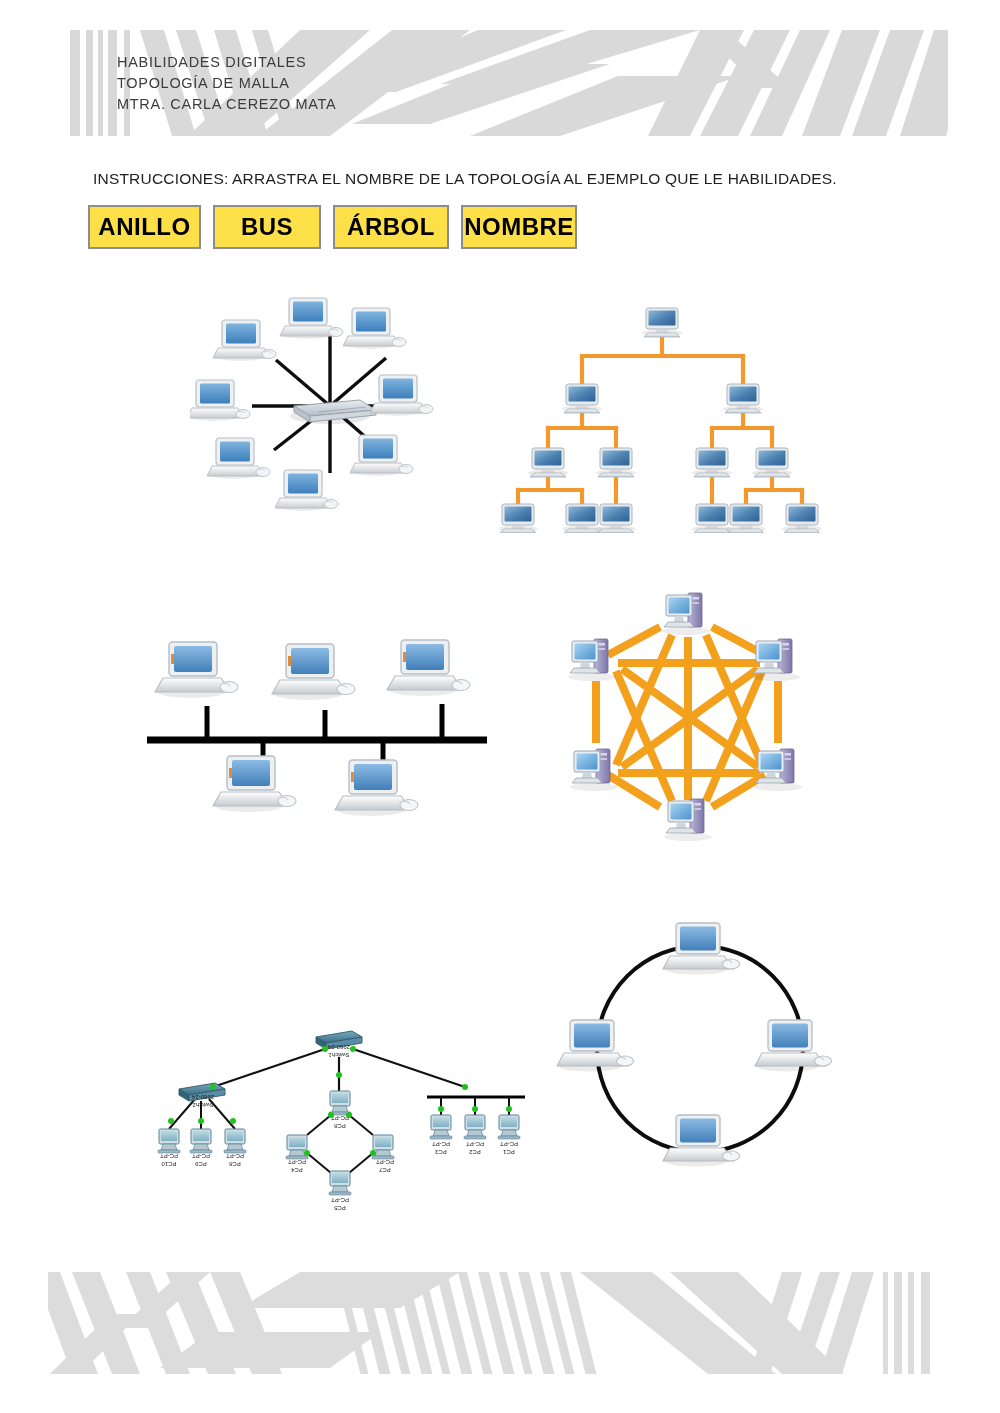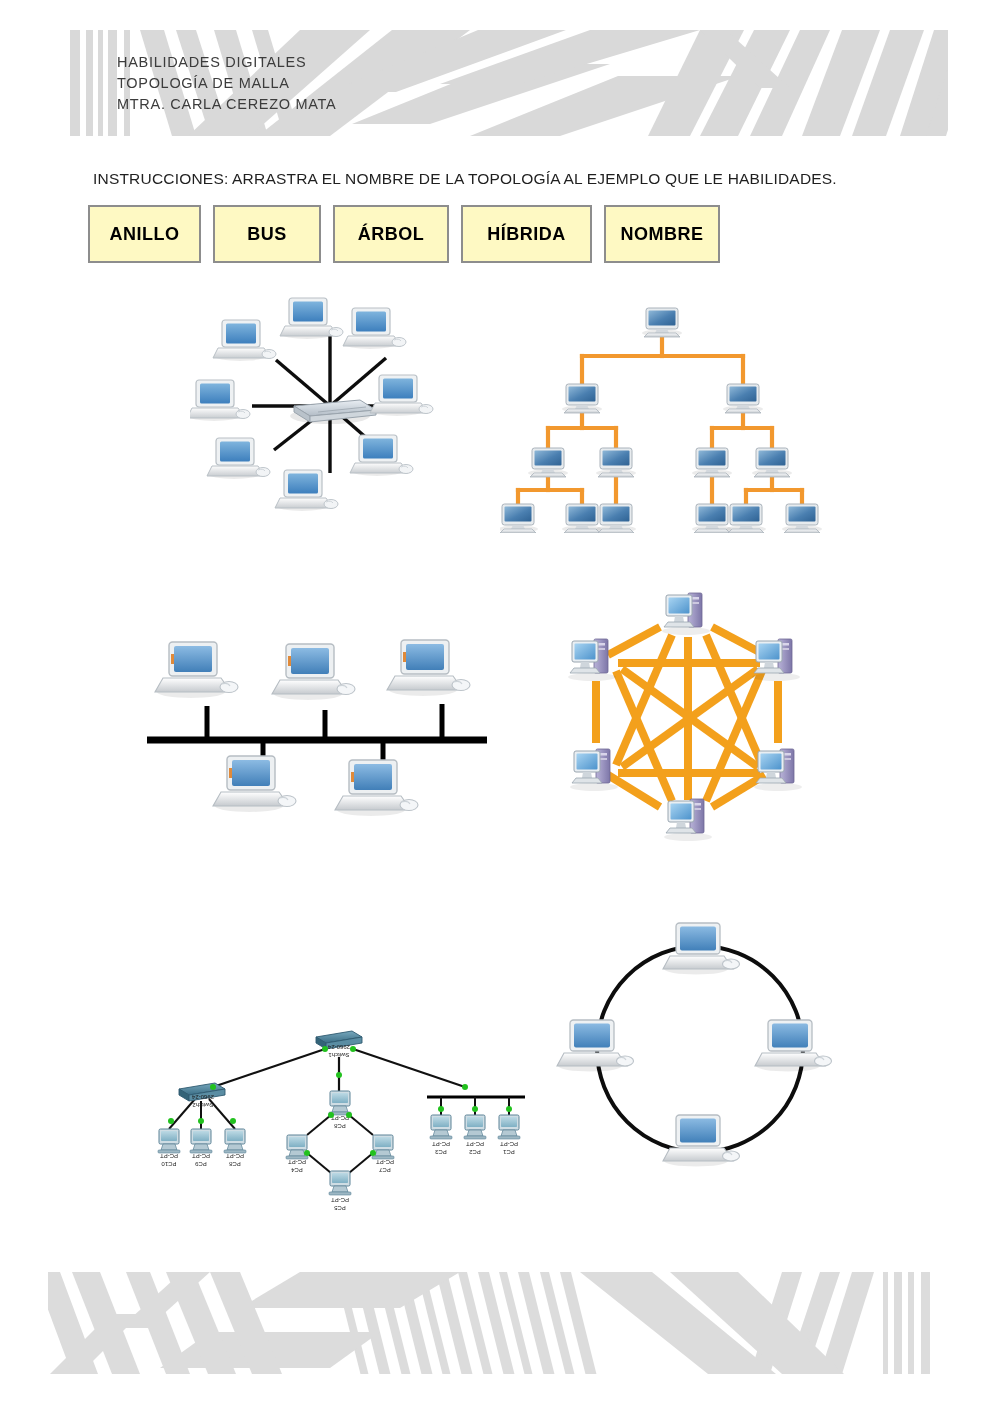--- a/index.html
+++ b/index.html
@@ -55,27 +55,27 @@
   #label-row {
     position: absolute;
     left: 88px;
     top: 205px;
     display: flex;
     gap: 12px;
     align-items: stretch;
   }
   .label-box {
     border: 2px solid #8d8d8d;
-    background: #fef9c3;
-    height: 58px;
+    background: #fde047;
+    height: 44px;
     display: flex;
     align-items: center;
     justify-content: center;
     font-weight: bold;
-    font-size: 18px;
+    font-size: 24px;
     color: #000000;
     letter-spacing: 0.5px;
     box-sizing: border-box;
     padding: 0 16px;
     cursor: move;
   }
   .lb-0 { width: 113px; }
   .lb-1 { width: 108px; }
   .lb-2 { width: 138px; }
   .lb-3 { width: 116px; }
@@ -150,21 +150,20 @@
   <div>TOPOLOGÍA DE MALLA</div>
   <div>MTRA. CARLA CEREZO MATA</div>
 </div>
 
 <div id="instructions">INSTRUCCIONES: ARRASTRA EL NOMBRE DE LA TOPOLOGÍA AL EJEMPLO QUE LE HABILIDADES.</div>
 
 <div id="label-row">
   <div class="label-box lb-0">ANILLO</div>
   <div class="label-box lb-1">BUS</div>
   <div class="label-box lb-3">ÁRBOL</div>
-  <div class="label-box lb-4">HÍBRIDA</div>
   <div class="label-box lb-5">NOMBRE</div>
 </div>
 
 <div class="diagram" id="diagram-star">
   <svg viewBox="0 0 285 235">
     <defs>
       <linearGradient id="scr" x1="0" y1="0" x2="0" y2="1">
         <stop offset="0%" stop-color="#7fb4dd"></stop>
           <stop offset="100%" stop-color="#3d7fbd"></stop>
       </linearGradient>

